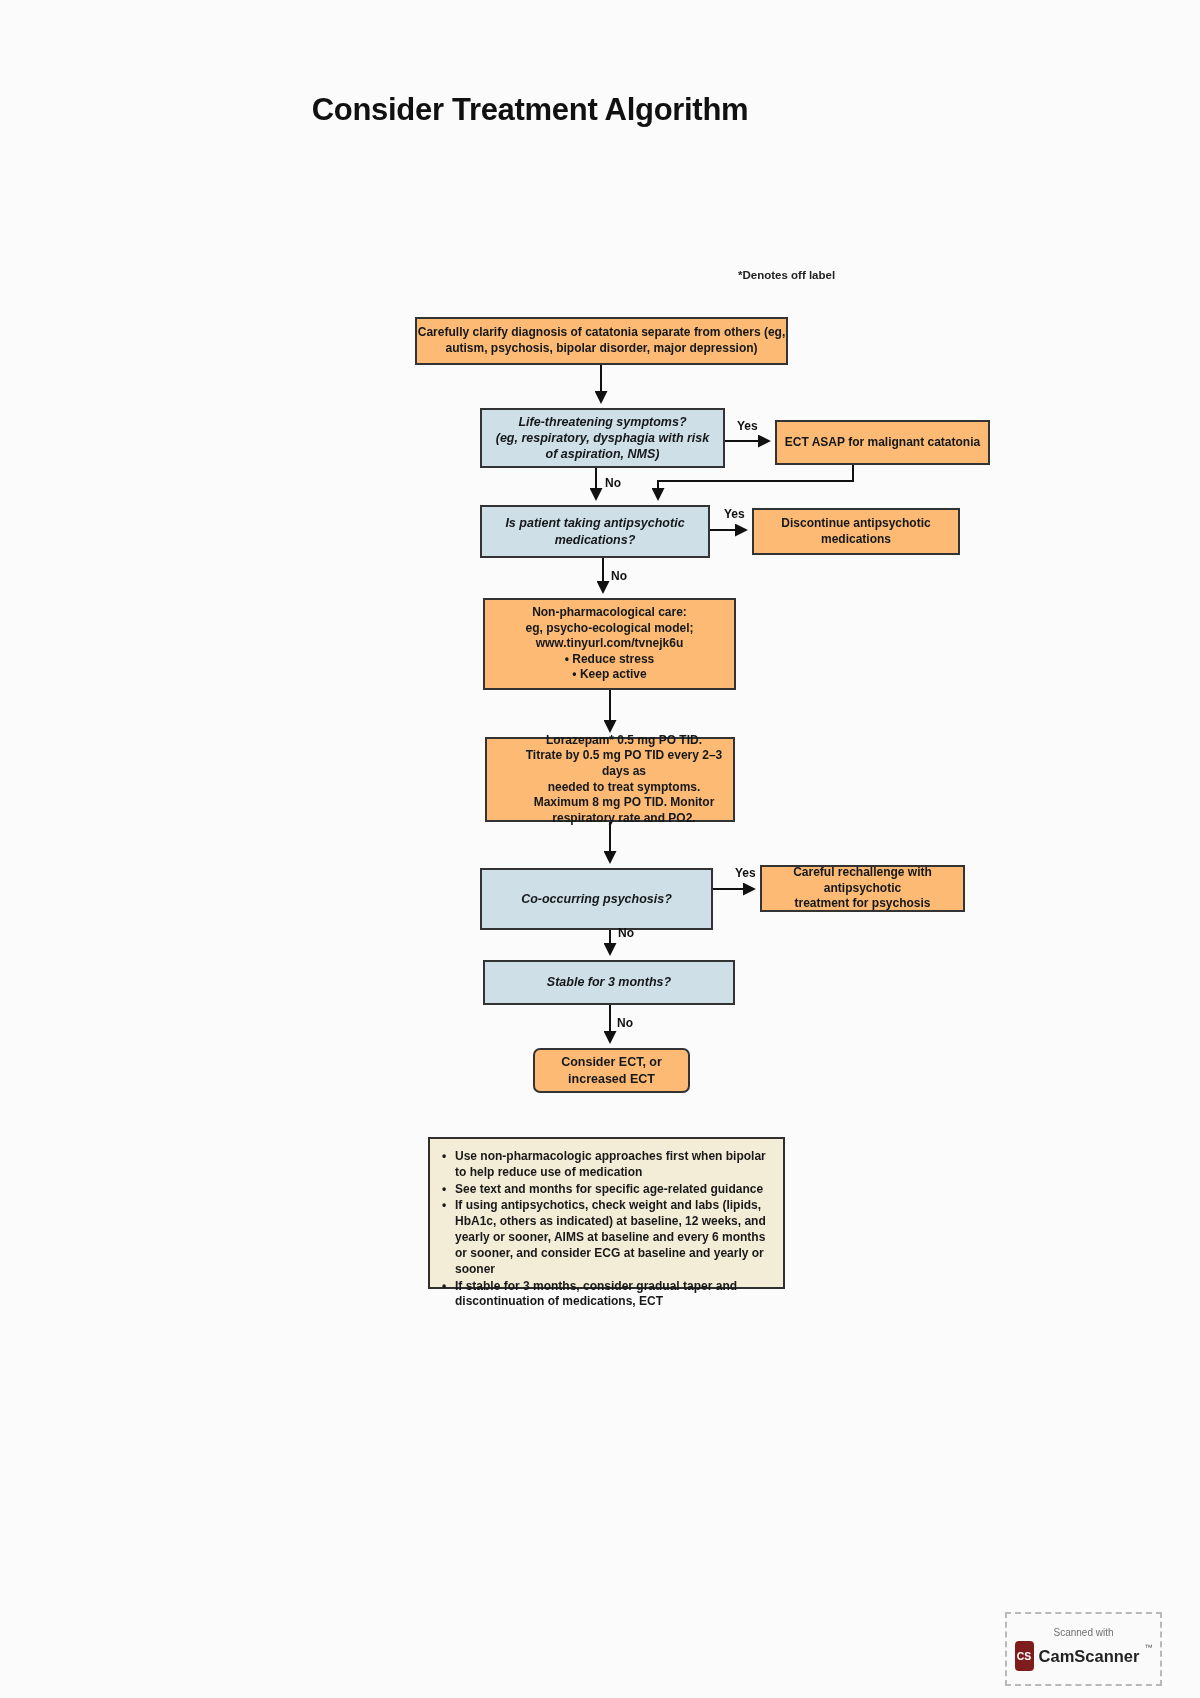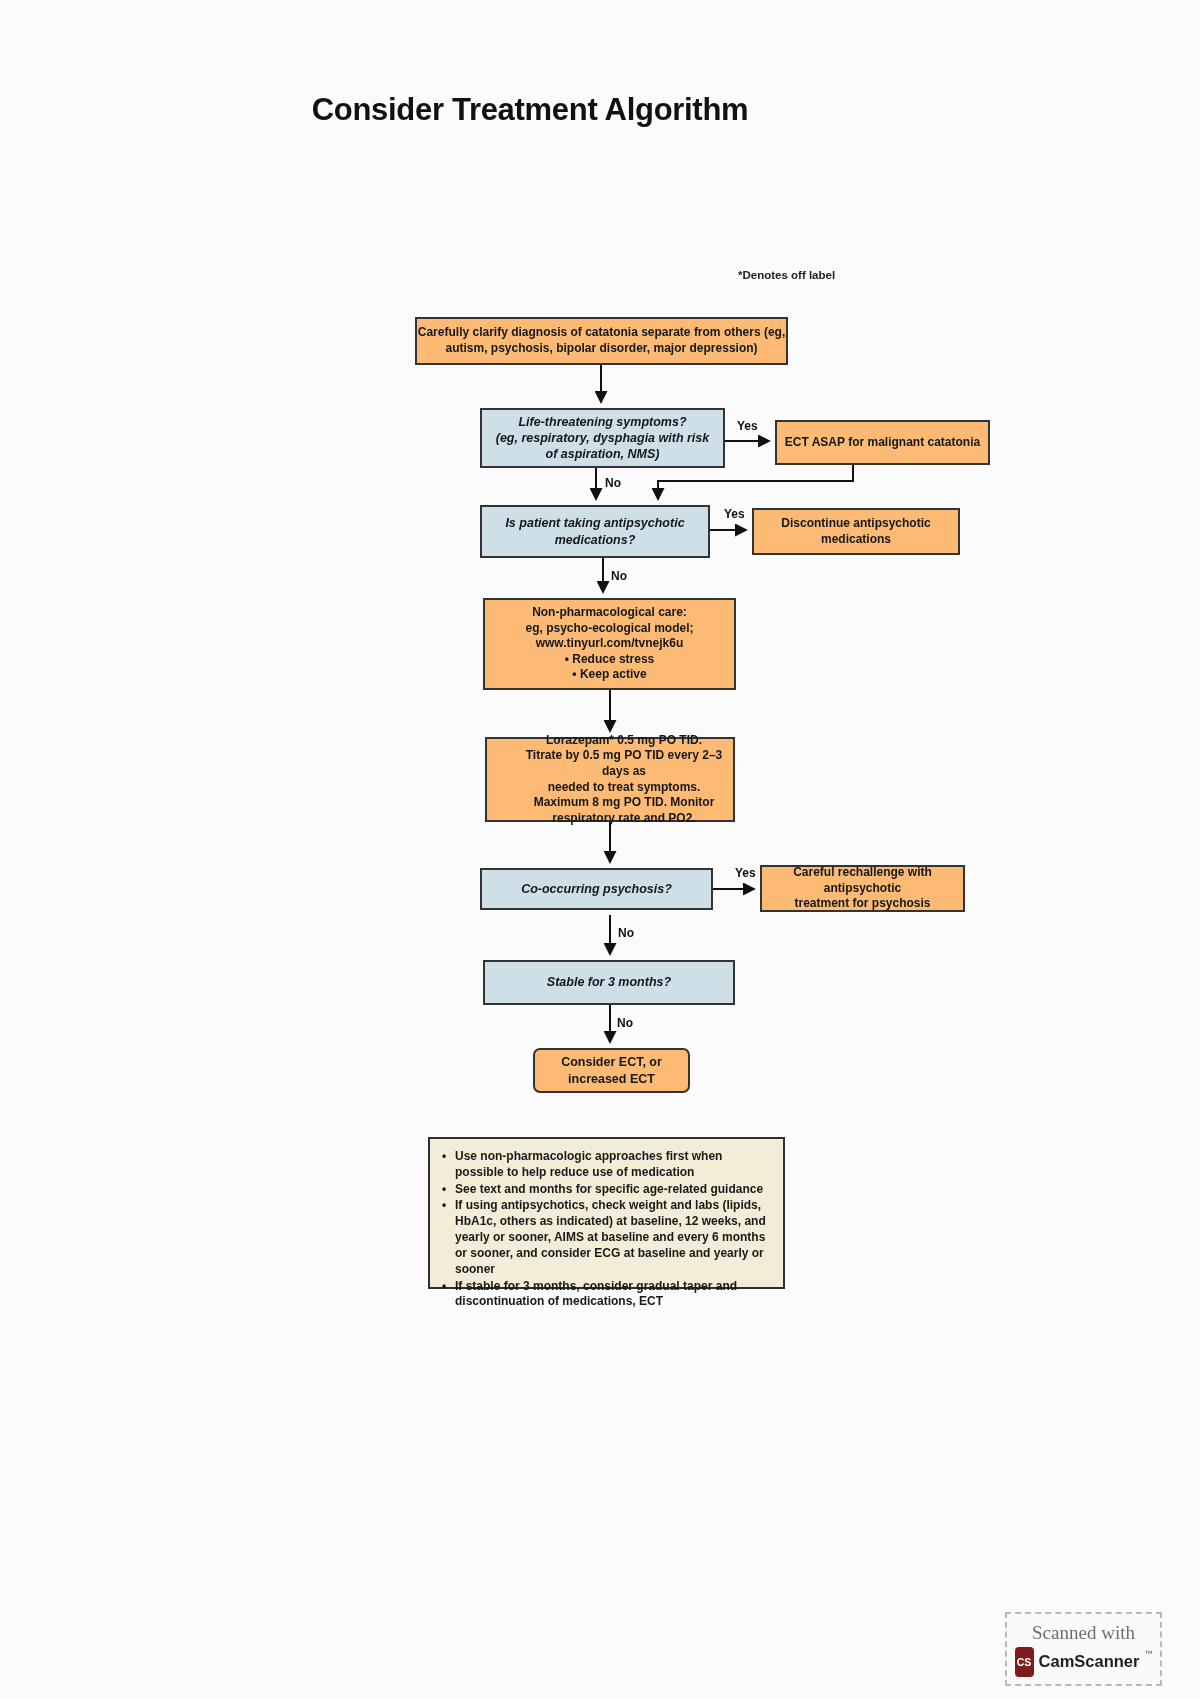--- a/index.html
+++ b/index.html
@@ -33,21 +33,21 @@
   .box .txt { white-space:pre-line; }
   .action   { background:#fdba74; }
   .decision { background:#cfdfe8; font-style:italic; }
   .b-clarify  { left:415px; top:317px; width:373px; height:48px;  font-size:12px; }
   .b-life     { left:480px; top:408px; width:245px; height:60px;  font-size:12.5px; }
   .b-ect      { left:775px; top:420px; width:215px; height:45px;  font-size:12px; }
   .b-antipsy  { left:480px; top:505px; width:230px; height:53px;  font-size:12.5px; }
   .b-disc     { left:752px; top:508px; width:208px; height:47px;  font-size:12px; }
   .b-nonpharm { left:483px; top:598px; width:253px; height:92px;  font-size:12px; }
   .b-loraz    { left:485px; top:737px; width:250px; height:85px;  font-size:12px;padding-left:28px; }
-  .b-cooccur  { left:480px; top:868px; width:233px; height:42px;  font-size:12.5px; }
+  .b-cooccur  { left:480px; top:868px; width:233px; height:62px;  font-size:12.5px; }
   .b-rechal   { left:760px; top:865px; width:205px; height:47px;  font-size:12px; }
   .b-stable   { left:483px; top:960px; width:252px; height:45px;  font-size:12.5px; }
   .b-consider { left:533px; top:1048px; width:157px; height:45px; font-size:12.5px;border-radius:7px; }
   .edge-label {
     position:absolute; font-size:12px; font-weight:bold; color:#111;
   }
   .connectors { position:absolute; left:0; top:0; pointer-events:none; }
   .notes-box {
     position:absolute; left:428px; top:1137px; width:357px; height:152px;
     box-sizing:border-box; background:#f3edd8; border:2px solid #2f2f2f;
@@ -59,21 +59,21 @@
     line-height:1.32; margin-bottom:1px;
   }
   .note-item .bullet { width:13px; flex:0 0 13px; text-align:left; }
   .note-item .note-text { flex:1; }
   .camscanner-badge {
     position:absolute; left:1005px; top:1612px; width:157px; height:74px;
     box-sizing:border-box; border:2px dashed #b9b9b9; background:#fbfafa;
     display:flex; flex-direction:column; align-items:center; justify-content:center;
     gap:3px;
   }
-  .scanned-with { font-size:19px; color:#6f6f6f;font-family:Liberation Serif, serif; }
+  .scanned-with { font-size:10px; color:#6f6f6f; }
   .cs-row { display:flex; align-items:center; gap:5px; }
   .cs-logo {
     width:19px; height:30px; background:#7f1d1d; border-radius:4px;
     color:#fff; font-size:10.5px; font-weight:bold;
     display:flex; align-items:center; justify-content:center;
   }
   .cs-name { font-size:16.5px; font-weight:bold; color:#222; }
   .cs-tm { font-size:8px; color:#555; align-self:flex-start; margin-top:2px; }
 </style>
 </head>
@@ -168,21 +168,21 @@
 <div class="edge-label" style="left:735px; top:866px;">Yes</div>
 <div class="edge-label" style="left:605px; top:476px;">No</div>
 <div class="edge-label" style="left:611px; top:569px;">No</div>
 <div class="edge-label" style="left:618px; top:926px;">No</div>
 <div class="edge-label" style="left:617px; top:1016px;">No</div>
 
 <div class="notes-box">
   <ul>
     <li class="note-item">
       <span class="bullet">•</span>
-      <span class="note-text">Use non-pharmacologic approaches first when possible to help reduce use of medication</span>
+      <span class="note-text">Use non-pharmacologic approaches first when bipolar to help reduce use of medication</span>
     </li>
     <li class="note-item">
       <span class="bullet">•</span>
       <span class="note-text">See text and months for specific age-related guidance</span>
     </li>
     <li class="note-item">
       <span class="bullet">•</span>
       <span class="note-text">If using antipsychotics, check weight and labs (lipids, HbA1c, others as indicated) at baseline, 12 weeks, and yearly or sooner, AIMS at baseline and every 6 months or sooner, and consider ECG at baseline and yearly or sooner</span>
     </li>
     <li class="note-item">

